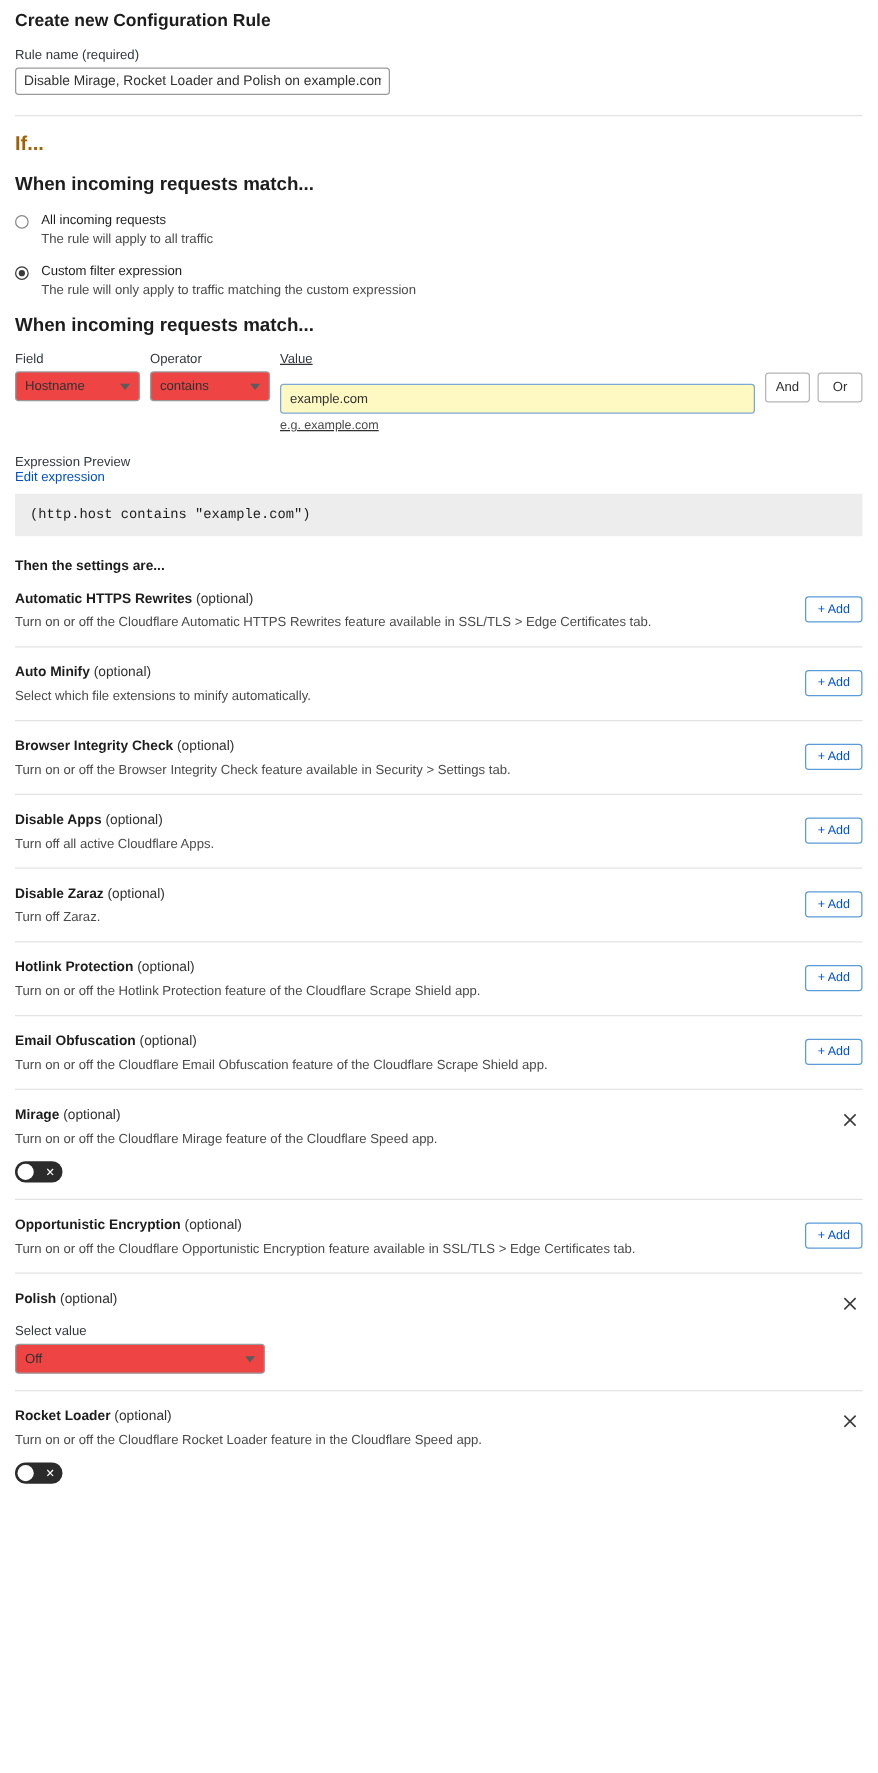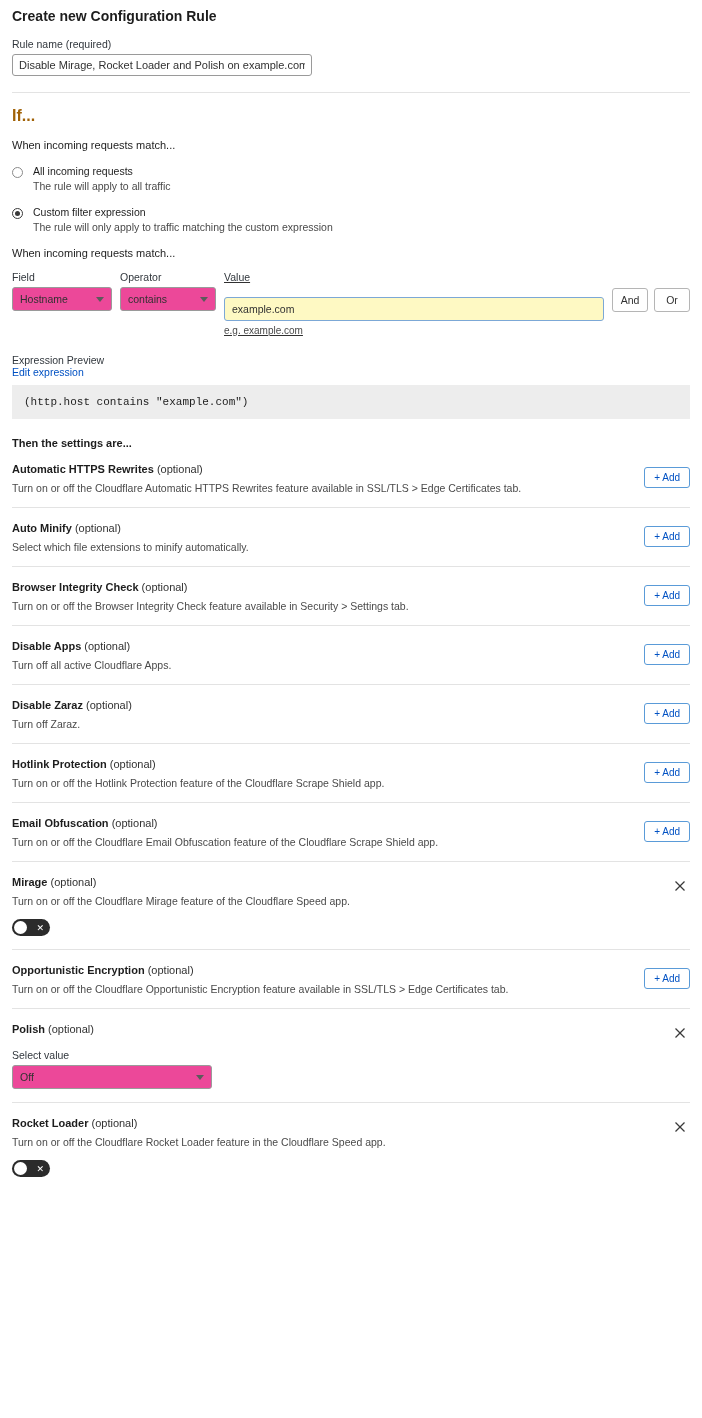--- a/index.html
+++ b/index.html
@@ -50,22 +50,22 @@
     margin: 16px 0 0 0;
   }
 
   .section-head {
     font-size: 16px;
     font-weight: bold;
     color: #a16207;
     margin: 14px 0 0 0;
   }
   .sub-head {
-    font-size: 11px;
-    font-weight: normal;
+    font-size: 15px;
+    font-weight: bold;
     color: #1d1d1d;
     margin: 14px 0 0 0;
   }
 
   .radio-row {
     display: flex;
     align-items: flex-start;
     margin-top: 14px;
   }
   .radio {
@@ -98,21 +98,21 @@
   }
   .col-label {
     font-size: 10.5px;
     color: #31373d;
     margin-bottom: 4px;
   }
   .select-box {
     position: relative;
     border: 1px solid #9a9a9a;
     border-radius: 3px;
-    background: #ec4899;
+    background: #ef4444;
     height: 24px;
     display: flex;
     align-items: center;
     padding: 0 20px 0 7px;
     font-size: 10.5px;
     color: #313131;
   }
   .select-box .caret {
     position: absolute;
     right: 7px; top: 50%;

